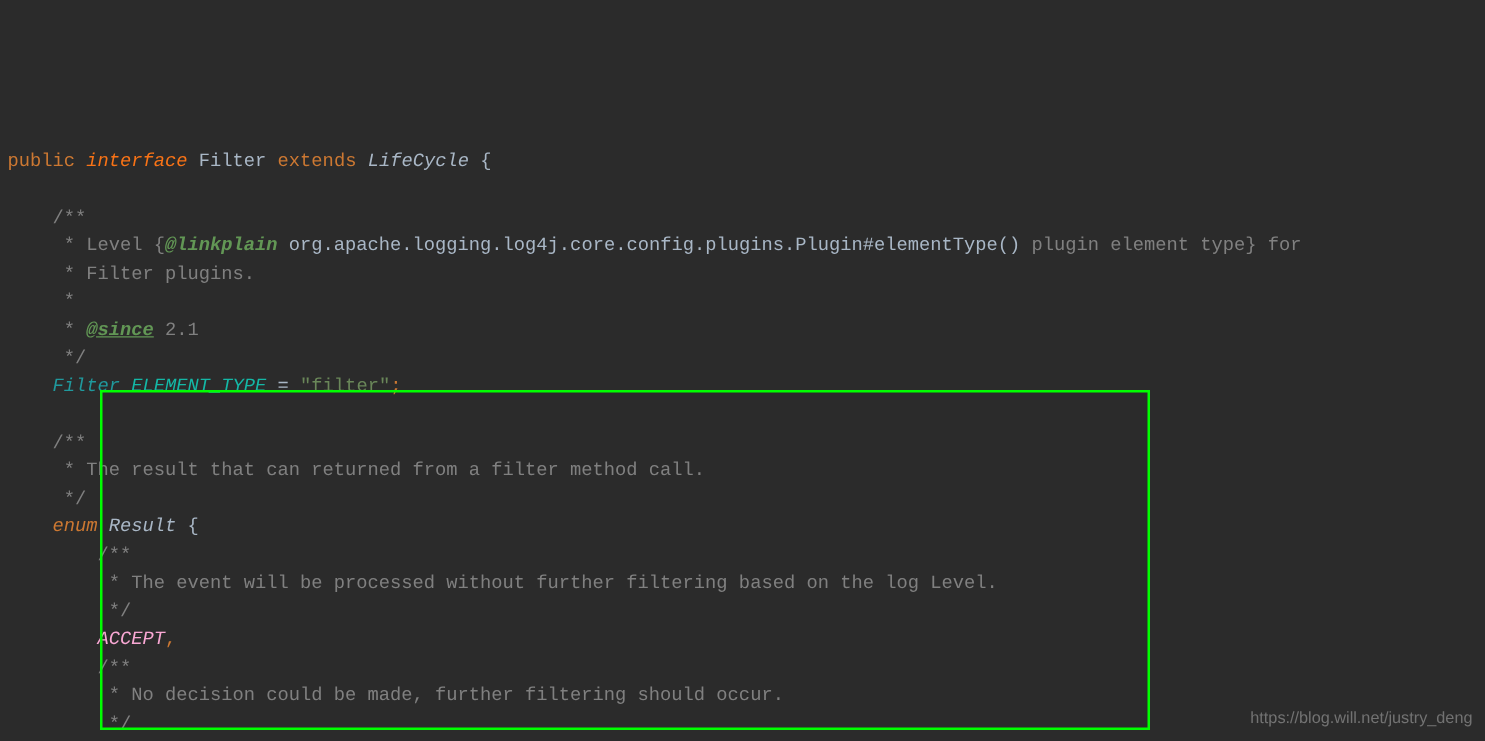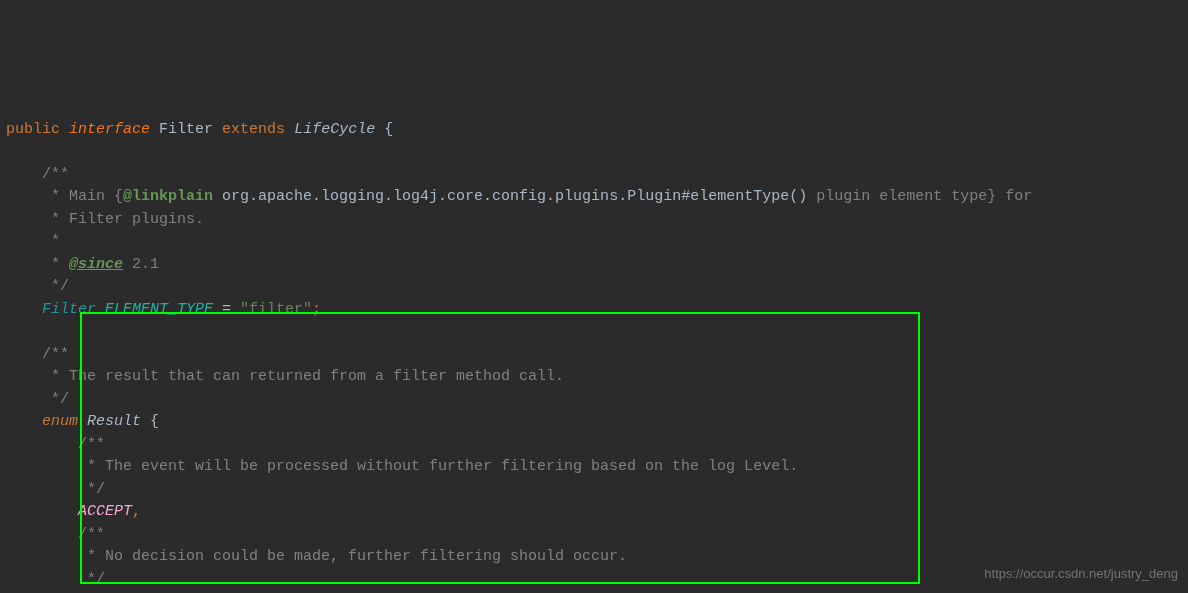--- a/index.html
+++ b/index.html
@@ -18,21 +18,21 @@
   .code-area {
     padding: 6px 0 0 6px;
   }
   .kw-public { color: #cc7832; }
   .kw-interface { color: #f97316; font-style: italic; text-align: right; }
   .kw-extends { color: #cc7832; }
   .class-name { color: #a9b7c6; }
   .type-ref { font-style: italic; color: #a9b7c6; }
   .brace { color: #a9b7c6; }
   .jdoc { color: #808080; }
-  .jdoc-tag { color: #629755; font-weight: bold; }
+  .jdoc-tag { color: #629755; font-weight: bold; font-style: italic; }
   .jdoc-link-target { color: #a9b7c6; }
   .jdoc-since { color: #629755; font-weight: bold; font-style: italic; text-decoration: underline; }
   .type-String { color: #20999d; font-style: italic; }
   .const-name { color: #14b8a6; font-style: italic; }
   .op { color: #a9b7c6; }
   .string { color: #6a8759; }
   .semicolon { color: #cc7832; }
   .comma { color: #cc7832; }
   .kw-enum { color: #cc7832; font-style: italic; }
   .enum-name { color: #a9b7c6; font-style: italic; }
@@ -54,21 +54,21 @@
 </style>
 </head>
 <body>
 
 
 
 <div class="code-area">
 <span class="kw-public">public</span> <span class="kw-interface">interface</span> <span class="class-name">Filter</span> <span class="kw-extends">extends</span> <span class="type-ref">LifeCycle</span> <span class="brace">{</span>
 
     <span class="jdoc">/**</span>
-    <span class="jdoc"> * Main {</span><span class="jdoc-tag">@linkplain</span> <span class="jdoc-link-target">org.apache.logging.log4j.core.config.plugins.Plugin#elementType()</span><span class="jdoc"> plugin element type} for</span>
+    <span class="jdoc"> * Level {</span><span class="jdoc-tag">@linkplain</span> <span class="jdoc-link-target">org.apache.logging.log4j.core.config.plugins.Plugin#elementType()</span><span class="jdoc"> plugin element type} for</span>
     <span class="jdoc"> * Filter plugins.</span>
     <span class="jdoc"> *</span>
     <span class="jdoc"> * </span><span class="jdoc-since">@since</span><span class="jdoc"> 2.1</span>
     <span class="jdoc"> */</span>
     <span class="type-String">Filter</span> <span class="const-name">ELEMENT_TYPE</span><span class="op"> = </span><span class="string">"filter"</span><span class="semicolon">;</span>
 
     <span class="jdoc">/**</span>
     <span class="jdoc"> * The result that can returned from a filter method call.</span>
     <span class="jdoc"> */</span>
     <span class="kw-enum">enum</span> <span class="enum-name">Result</span> <span class="brace">{</span>
@@ -81,16 +81,16 @@
         <span class="jdoc"> */</span>
         
         
         
         
         
 </div>
 
 <div class="highlight-box" id="hlbox" style="left: 80px; top: 312px; width: 840px; height: 272px;"></div>
 
-<div class="watermark">https://occur.csdn.net/justry_deng</div>
+<div class="watermark">https://blog.will.net/justry_deng</div>
 
 
 
 
 </body></html>

